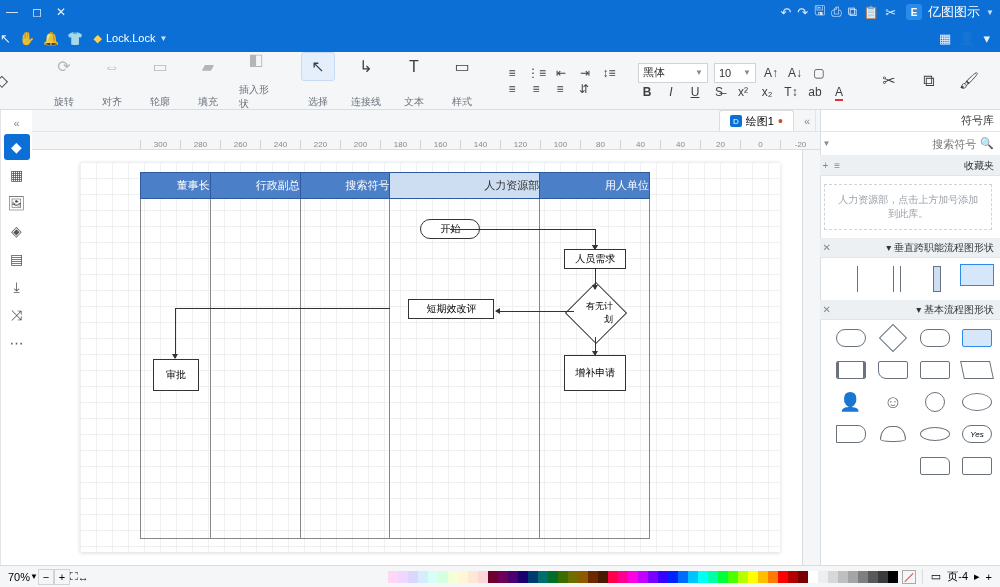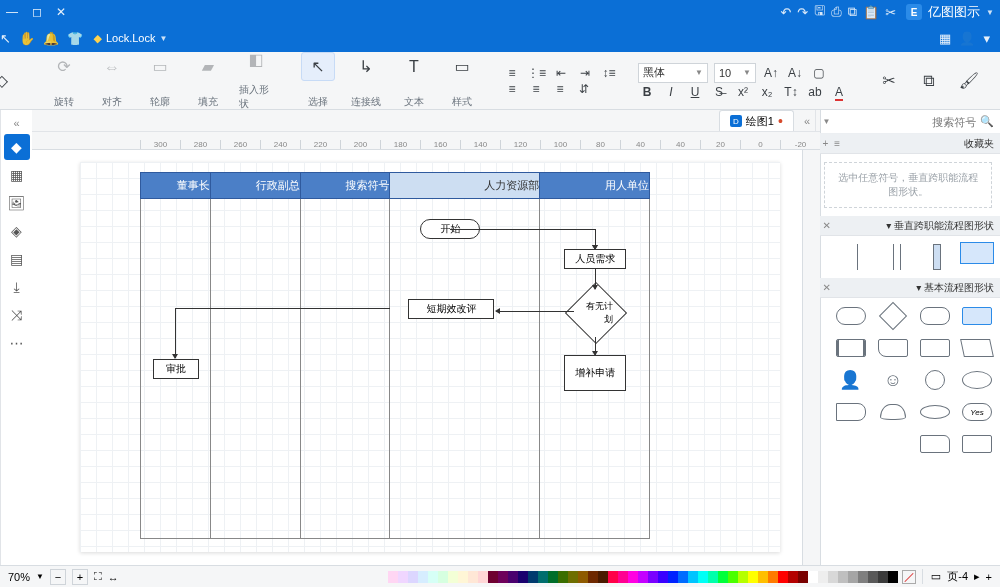--- a/index.html
+++ b/index.html
@@ -108,21 +108,21 @@
 .arrow-down::after { content: ''; position: absolute; bottom: -4px; left: -3px; border: 3px solid transparent; border-top: 5px solid #333; }
 .arrow-left::after { content: ''; position: absolute; left: -4px; top: -3px; border: 3px solid transparent; border-right: 5px solid #333; }
 
 
 .statusbar { height: 22px; background: #f5f6f7; border-top: 1px solid #d8dde2; display: flex; align-items: center; flex-direction: row-reverse; }
 .colorstrip { flex: 1; display: flex; align-items: center; gap: 0; padding: 0 6px; overflow: hidden; flex-direction: row-reverse; }
 .colorstrip .sw { width: 10px; height: 12px; }
 .colorstrip .nofill { width: 14px; height: 14px; border: 1px solid #aaa; position: relative; margin-left: 4px; }
 .colorstrip .nofill::after { content: ''; position: absolute; left: 0; right: 0; top: 50%; border-top: 1px solid #d33; transform: rotate(-45deg); }
 .statusbar .pages { display: flex; align-items: center; gap: 6px; padding: 0 8px; border-left: 1px solid #d8dde2; font-size: 11px; }
-.statusbar .zoom { display: flex; align-items: center; gap: 6px; padding: 0 8px; font-size: 11px; }
+.statusbar .zoom { display: flex; align-items: center; padding: 0 8px; font-size: 11px; }
 .statusbar .zbtn { width: 16px; height: 16px; border: 1px solid #cfd4d9; display: flex; align-items: center; justify-content: center; font-size: 11px; }
 </style>
 </head>
 <body>
 
 <div class="titlebar">
   <div class="left">
     <div class="logo">E</div>
     <div class="title">亿图图示</div>
     <span style="font-size:8px;opacity:.8">▼</span>
@@ -286,33 +286,36 @@
       </div>
     </div>
   <div class="rsep"></div>
 
 </div>
 
 <div class="body">
 
   <div class="sym">
     <div class="panel">
+      <div class="hdr">
+          <span>符号库</span>
+        </div>
       <div class="search">
         <span style="color:#888">🔍</span>
         <input placeholder="搜索符号" style="">
         <span style="font-size:8px;color:#888">▼</span>
       </div>
       <div class="sect">
         <span>收藏夹</span>
         <span class="tools">
             <span>+</span>
             <span>≡</span>
           </span>
       </div>
-      <div class="drop">选中任意符号，垂直跨职能流程图形状。</div>
+      <div class="drop">人力资源部，点击上方加号添加到此库。</div>
       <div class="sect">
         <span>▾ <span>垂直跨职能流程图形状</span></span>
         <span class="tools">
             <span>✕</span>
           </span>
       </div>
       <div class="shape-row">
         <div class="shape sel"></div>
         <div class="shape thin">
             <div class="bar" style="background:#cddef2;width:8px;border:1px solid #6a737d"></div>
@@ -428,21 +431,21 @@
               <tbody>
                   <tr id="swhdr">
                     <th>董事长</th>
                     <th>行政副总</th>
                     <th>搜索符号</th>
                     <th class="light">人力资源部</th>
                     <th>用人单位</th>
                   </tr>
               <tr>
                 <td style="width:70px">
-                  <div class="shape-box" style="top:160px;left:12px;width:46px;height:20px">审批</div>
+                  <div class="shape-box" style="top:160px;left:12px;width:46px;height:32px">审批</div>
                 </td>
                 <td style="width:90px"></td>
                 <td style="width:90px"></td>
                 <td style="width:150px">
                   <div class="shape-box term" style="top:20px;left:30px;width:60px;height:20px">开始</div>
                   <div class="shape-box" style="top:100px;left:18px;width:86px;height:20px">短期效改评</div>
                   <div class="conn" style="top:109px;left:-215px;width:215px;height:1px"></div>
                   <div class="conn arrow-down" style="top:109px;left:-215px;width:1px;height:50px"></div>
                 </td>
                 <td style="width:110px">

